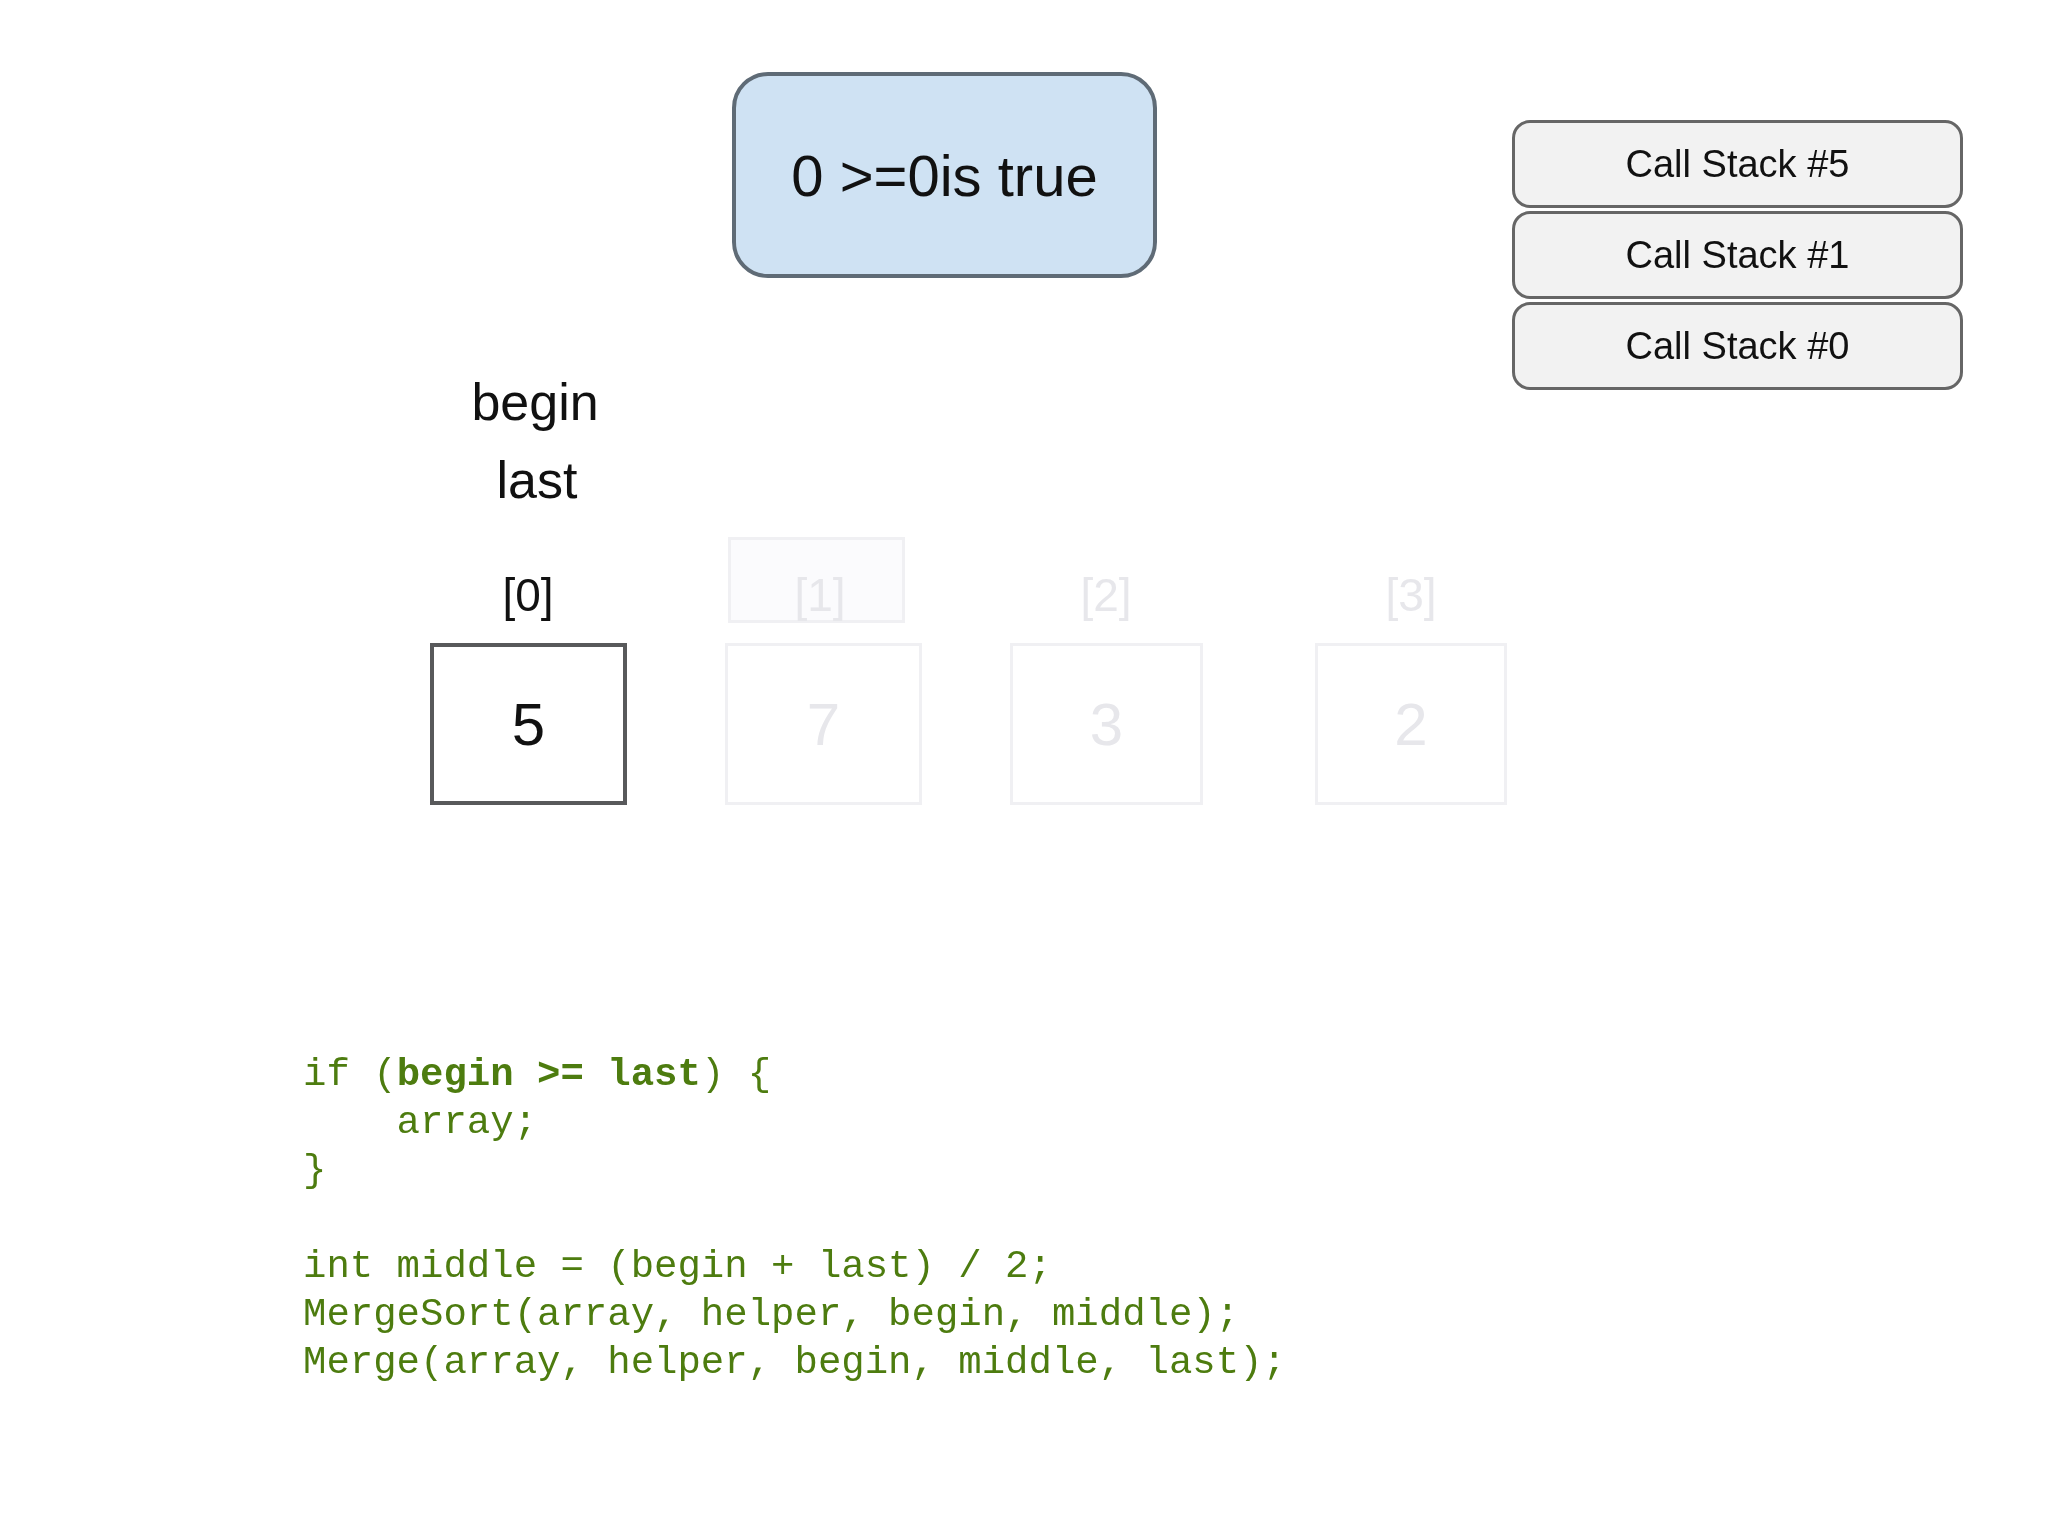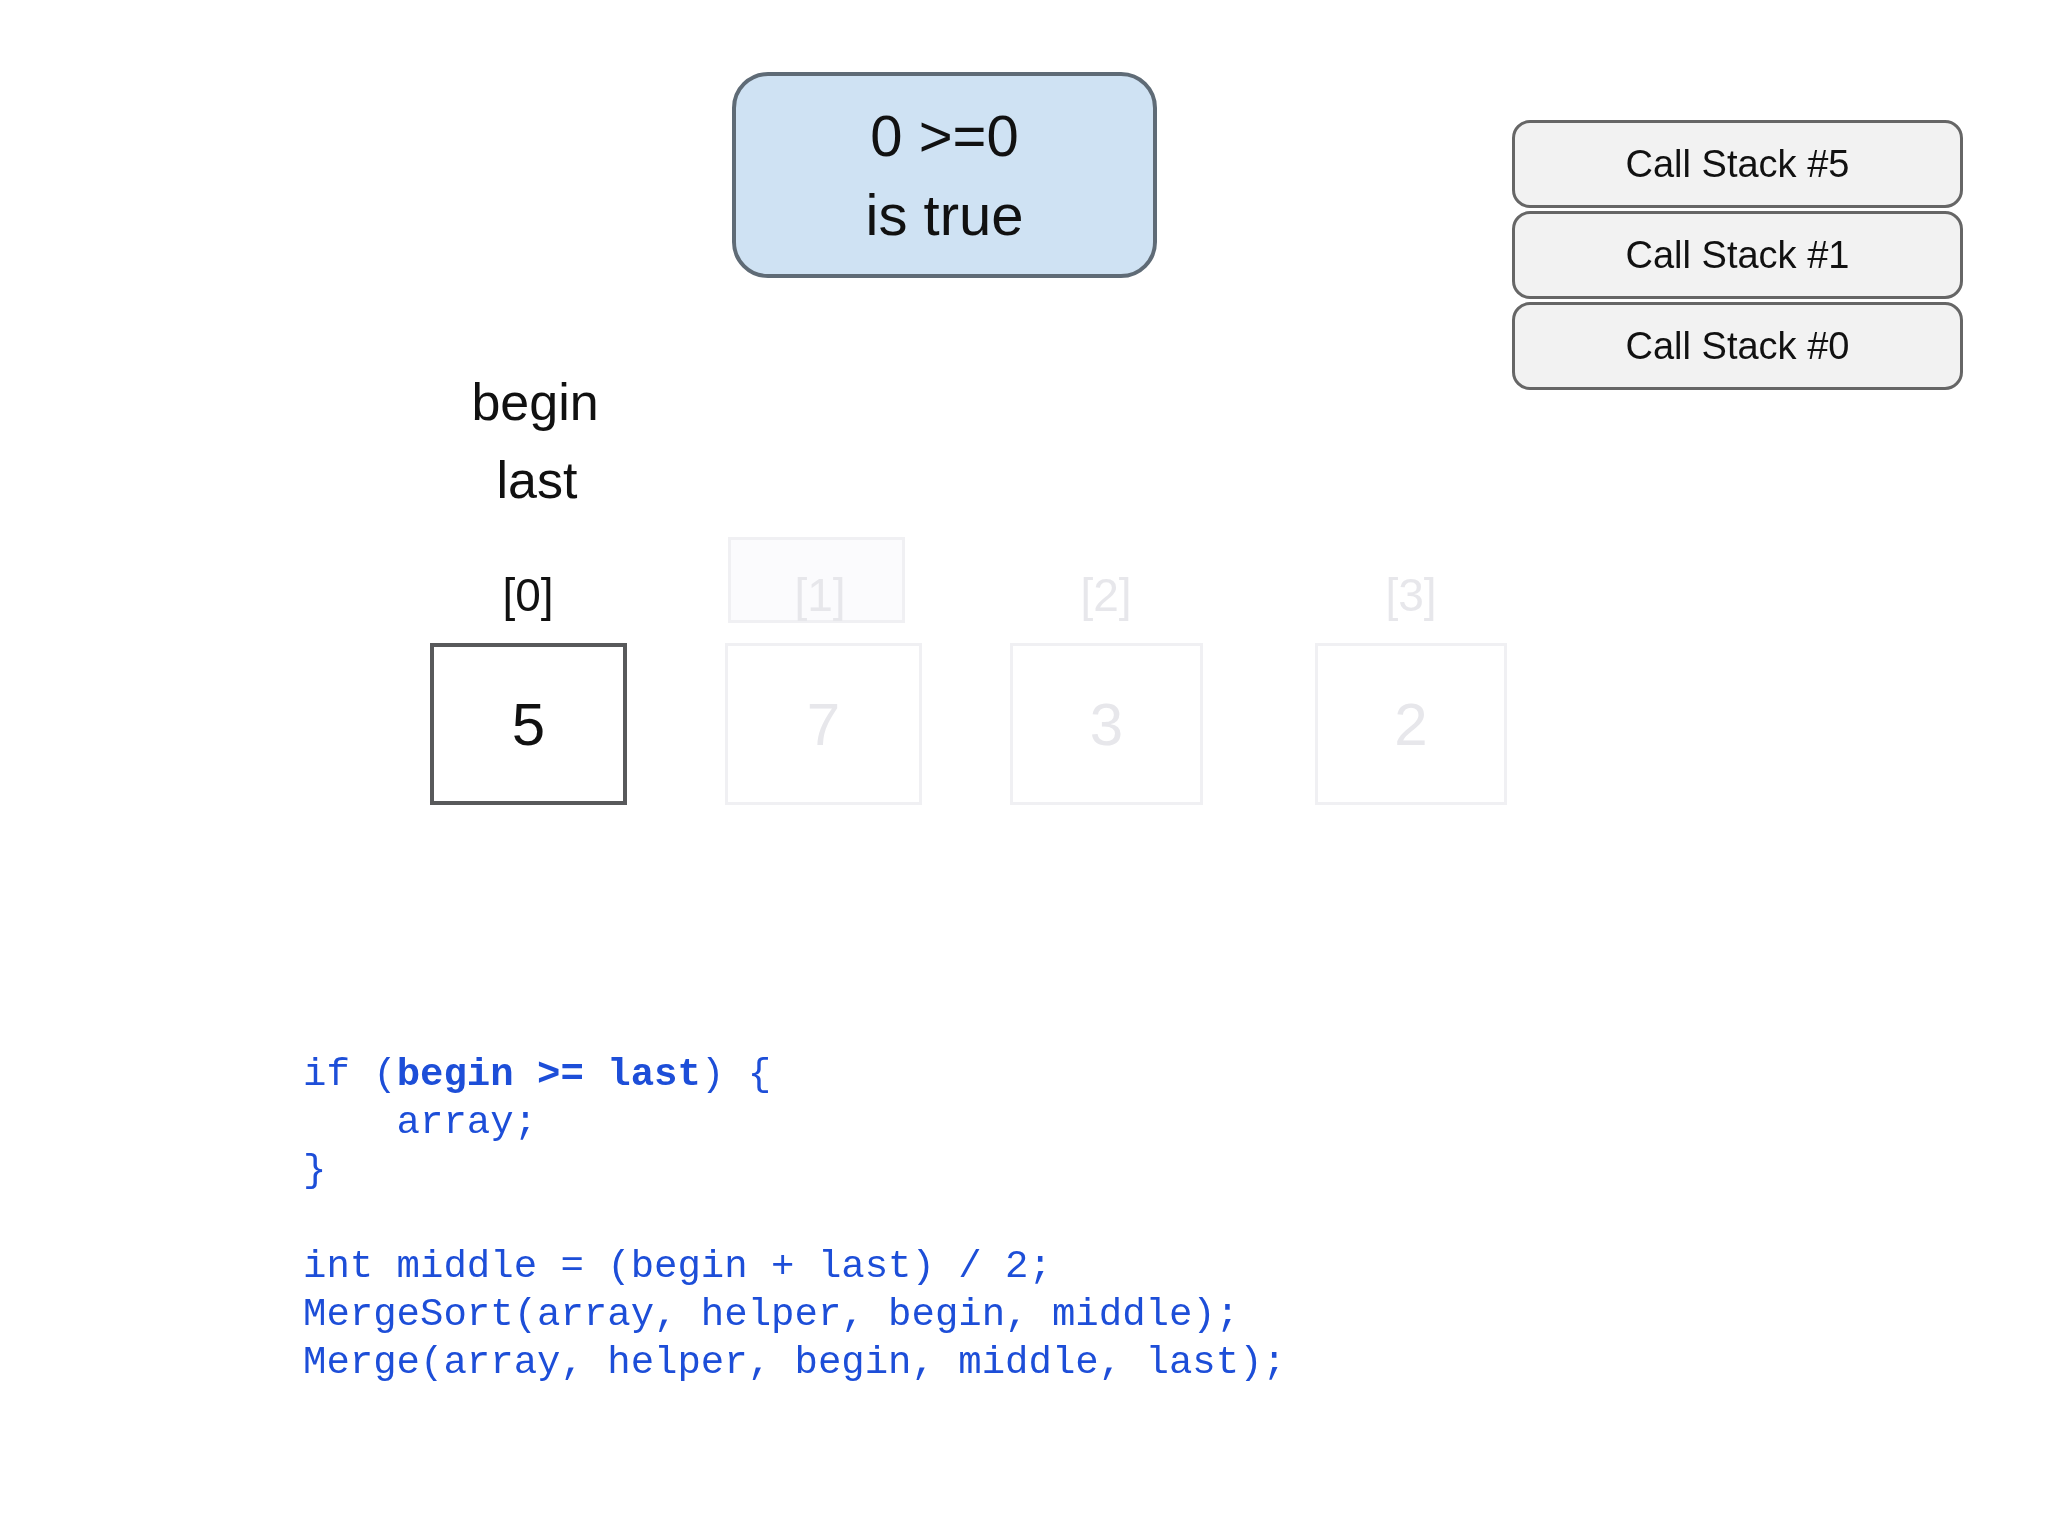--- a/index.html
+++ b/index.html
@@ -16,21 +16,21 @@
   
   .condition-bubble {
     position: absolute;
     left: 732px; top: 72px;
     width: 425px; height: 206px;
     box-sizing: border-box;
     background: var(--bubble_fill, #cfe2f3);
     border: 4px solid var(--bubble_border, #5f6b76);
     border-radius: 36px;
     display: flex;
-    flex-direction: column;
+    flex-direction: row;
     align-items: center;
     justify-content: center;
     font-size: 58px;
     line-height: 79px;
     text-align: center;
   }
 
   
   .call-stack { position: absolute; left: 1512px; top: 120px; width: 451px; }
   .stack-frame {
@@ -97,21 +97,21 @@
   .cell-2 { left: 1010px; width: 193px; border: 3px solid var(--cell_faded_border, #f0f0f3); color: var(--faded_text, #e7e7eb); }
   .cell-3 { left: 1315px; width: 192px; border: 3px solid var(--cell_faded_border, #f0f0f3); color: var(--faded_text, #e7e7eb); }
 
   
   .code-block {
     position: absolute;
     left: 303px; top: 1051px;
     font-family: "Liberation Mono", "DejaVu Sans Mono", monospace;
     font-size: 39px;
     line-height: 48px;
-    color: #1d4ed8;
+    color: #4d7c0f;
   }
   .code-line { white-space: pre; min-height: 48px; }
   .code-line .bold { font-weight: bold; }
 </style>
 </head>
 <body>
 
 <div id="stage">
 
   <div class="condition-bubble">

